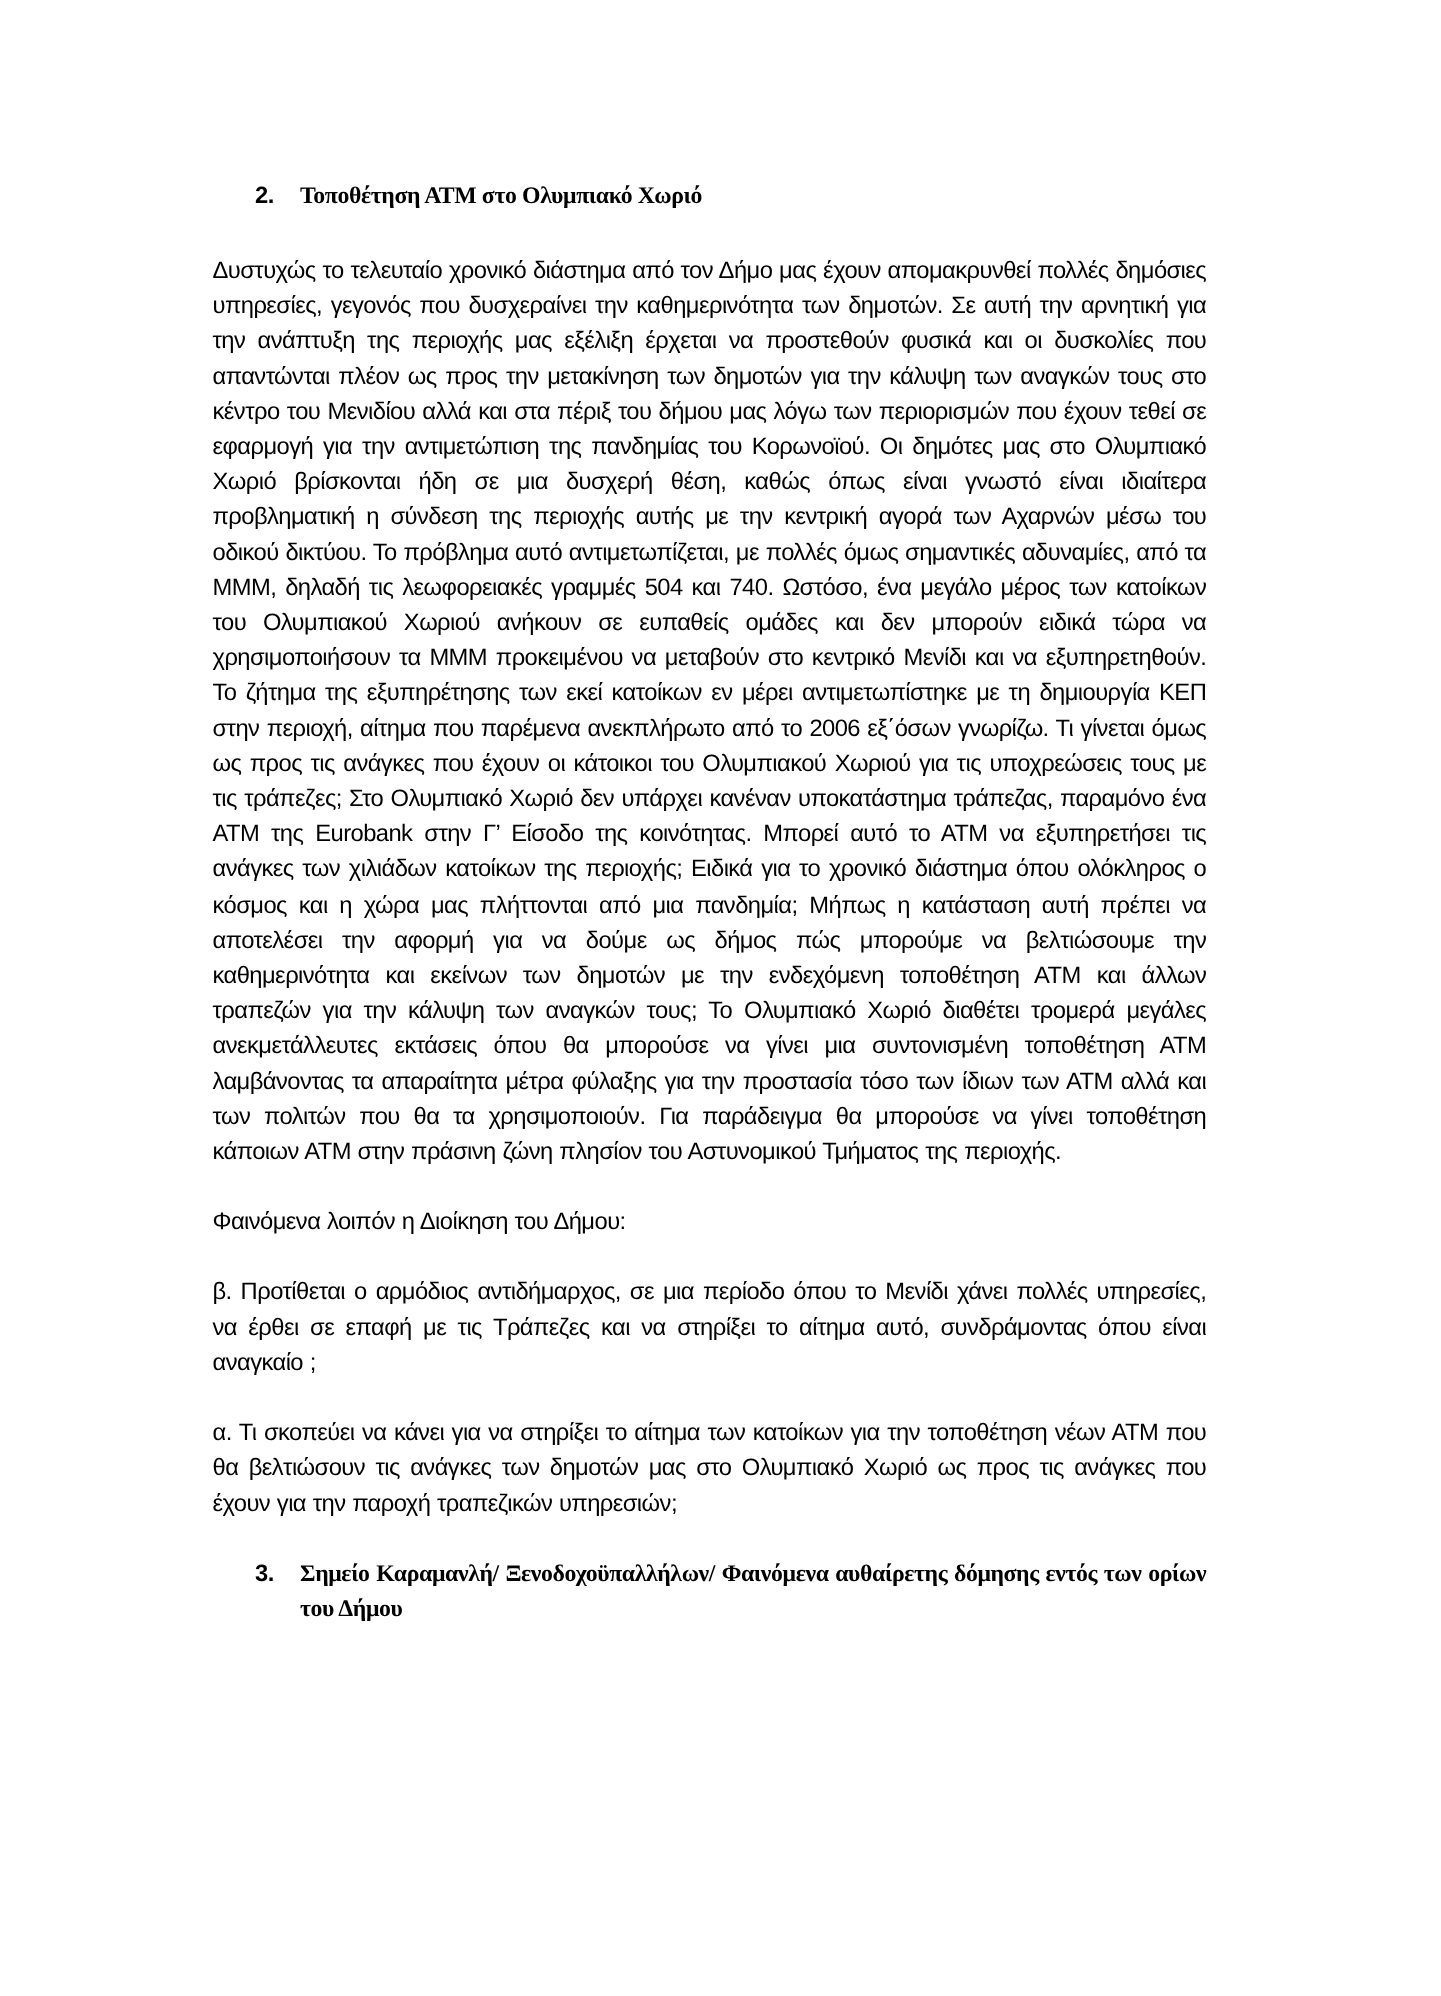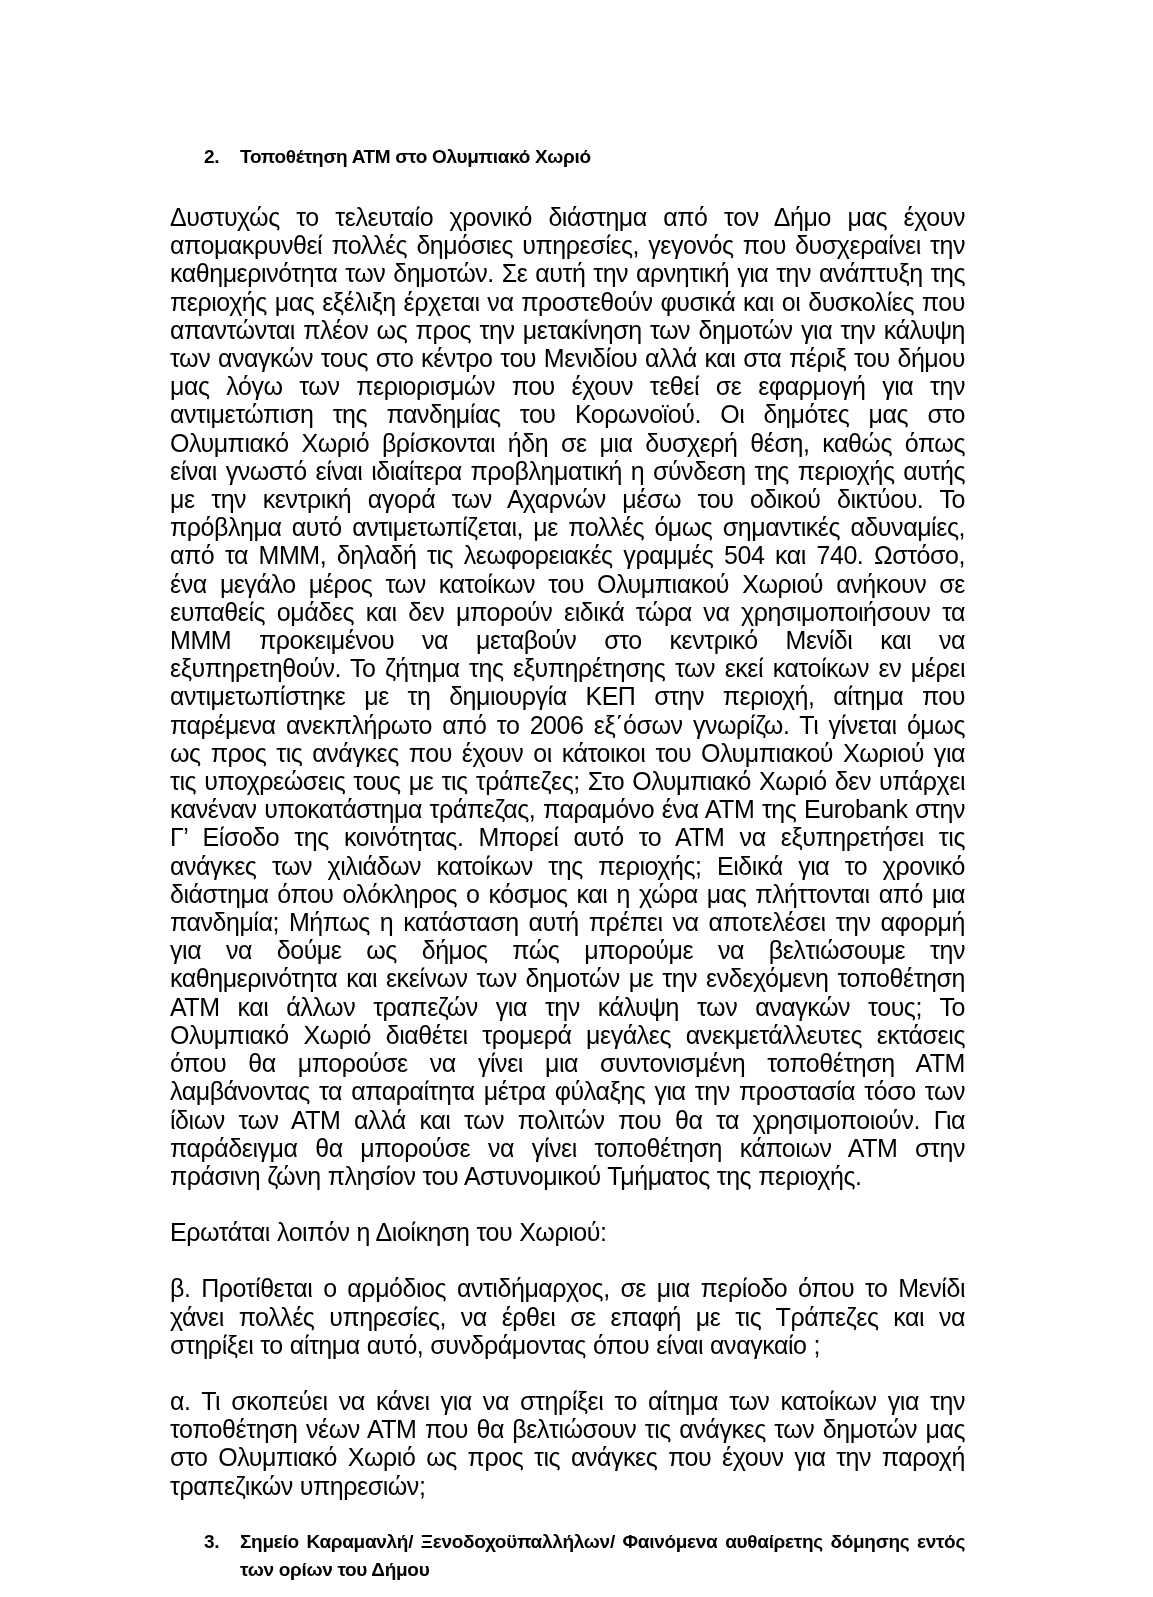--- a/index.html
+++ b/index.html
@@ -32,46 +32,47 @@
     .heading .num {
       display: inline-block;
       width: 36px;
       margin-left: 34px;
       flex: 0 0 auto;
     }
     .heading .htext {
       flex: 1 1 auto;
       text-align: justify;
       text-align-last: left;
+      font-family: Liberation Serif, serif;
     }
     .heading-2 { margin-bottom: 32px; }
     .heading-3 .htext { text-align: justify; }
     p.body {
-      font-size: 25px;
+      font-size: 19px;
       line-height: 28.2px;
       text-align: justify;
       margin: 0 0 28px 0;
       letter-spacing: -0.45px;
       word-spacing: 0.5px;
     }
     p.q { margin-bottom: 28px; }
   </style>
 </head>
 <body>
 
 <div class="page">
 
   <h2 class="heading heading-2">
     <span class="num">2.</span>
     <span class="htext">Τοποθέτηση ΑΤΜ στο Ολυμπιακό Χωριό</span>
   </h2>
 
   <p class="body">Δυστυχώς το τελευταίο χρονικό διάστημα από τον Δήμο μας έχουν απομακρυνθεί πολλές δημόσιες υπηρεσίες, γεγονός που δυσχεραίνει την καθημερινότητα των δημοτών. Σε αυτή την αρνητική για την ανάπτυξη της περιοχής μας εξέλιξη έρχεται να προστεθούν φυσικά και οι δυσκολίες που απαντώνται πλέον ως προς την μετακίνηση των δημοτών για την κάλυψη των αναγκών τους στο κέντρο του Μενιδίου αλλά και στα πέριξ του δήμου μας λόγω των περιορισμών που έχουν τεθεί σε εφαρμογή για την αντιμετώπιση της πανδημίας του Κορωνοϊού. Οι δημότες μας στο Ολυμπιακό Χωριό βρίσκονται ήδη σε μια δυσχερή θέση, καθώς όπως είναι γνωστό είναι ιδιαίτερα προβληματική η σύνδεση της περιοχής αυτής με την κεντρική αγορά των Αχαρνών μέσω του οδικού δικτύου. Το πρόβλημα αυτό αντιμετωπίζεται, με πολλές όμως σημαντικές αδυναμίες, από τα ΜΜΜ, δηλαδή τις λεωφορειακές γραμμές 504 και 740. Ωστόσο, ένα μεγάλο μέρος των κατοίκων του Ολυμπιακού Χωριού ανήκουν σε ευπαθείς ομάδες και δεν μπορούν ειδικά τώρα να χρησιμοποιήσουν τα ΜΜΜ προκειμένου να μεταβούν στο κεντρικό Μενίδι και να εξυπηρετηθούν. Το ζήτημα της εξυπηρέτησης των εκεί κατοίκων εν μέρει αντιμετωπίστηκε με τη δημιουργία ΚΕΠ στην περιοχή, αίτημα που παρέμενα ανεκπλήρωτο από το 2006 εξ΄όσων γνωρίζω. Τι γίνεται όμως ως προς τις ανάγκες που έχουν οι κάτοικοι του Ολυμπιακού Χωριού για τις υποχρεώσεις τους με τις τράπεζες; Στο Ολυμπιακό Χωριό δεν υπάρχει κανέναν υποκατάστημα τράπεζας, παραμόνο ένα ΑΤΜ της Eurobank στην Γ’ Είσοδο της κοινότητας. Μπορεί αυτό το ΑΤΜ να εξυπηρετήσει τις ανάγκες των χιλιάδων κατοίκων της περιοχής; Ειδικά για το χρονικό διάστημα όπου ολόκληρος ο κόσμος και η χώρα μας πλήττονται από μια πανδημία; Μήπως η κατάσταση αυτή πρέπει να αποτελέσει την αφορμή για να δούμε ως δήμος πώς μπορούμε να βελτιώσουμε την καθημερινότητα και εκείνων των δημοτών με την ενδεχόμενη τοποθέτηση ΑΤΜ και άλλων τραπεζών για την κάλυψη των αναγκών τους; Το Ολυμπιακό Χωριό διαθέτει τρομερά μεγάλες ανεκμετάλλευτες εκτάσεις όπου θα μπορούσε να γίνει μια συντονισμένη τοποθέτηση ΑΤΜ λαμβάνοντας τα απαραίτητα μέτρα φύλαξης για την προστασία τόσο των ίδιων των ΑΤΜ αλλά και των πολιτών που θα τα χρησιμοποιούν. Για παράδειγμα θα μπορούσε να γίνει τοποθέτηση κάποιων ΑΤΜ στην πράσινη ζώνη πλησίον του Αστυνομικού Τμήματος της περιοχής.</p>
 
-  <p class="body">Ερωτάται λοιπόν η Διοίκηση του Χωριού:</p>
+  <p class="body">Φαινόμενα λοιπόν η Διοίκηση του Δήμου:</p>
 
   <p class="body q">β. Προτίθεται ο αρμόδιος αντιδήμαρχος, σε μια περίοδο όπου το Μενίδι χάνει πολλές υπηρεσίες, να έρθει σε επαφή με τις Τράπεζες και να στηρίξει το αίτημα αυτό, συνδράμοντας όπου είναι αναγκαίο ;</p>
 
   <p class="body q">α. Τι σκοπεύει να κάνει για να στηρίξει το αίτημα των κατοίκων για την τοποθέτηση νέων ΑΤΜ που θα βελτιώσουν τις ανάγκες των δημοτών μας στο Ολυμπιακό Χωριό ως προς τις ανάγκες που έχουν για την παροχή τραπεζικών υπηρεσιών;</p>
 
   <h2 class="heading heading-3">
     <span class="num">3.</span>
     <span class="htext">Σημείο Καραμανλή/ Ξενοδοχοϋπαλλήλων/ Φαινόμενα αυθαίρετης δόμησης εντός των ορίων του Δήμου</span>
   </h2>
 

